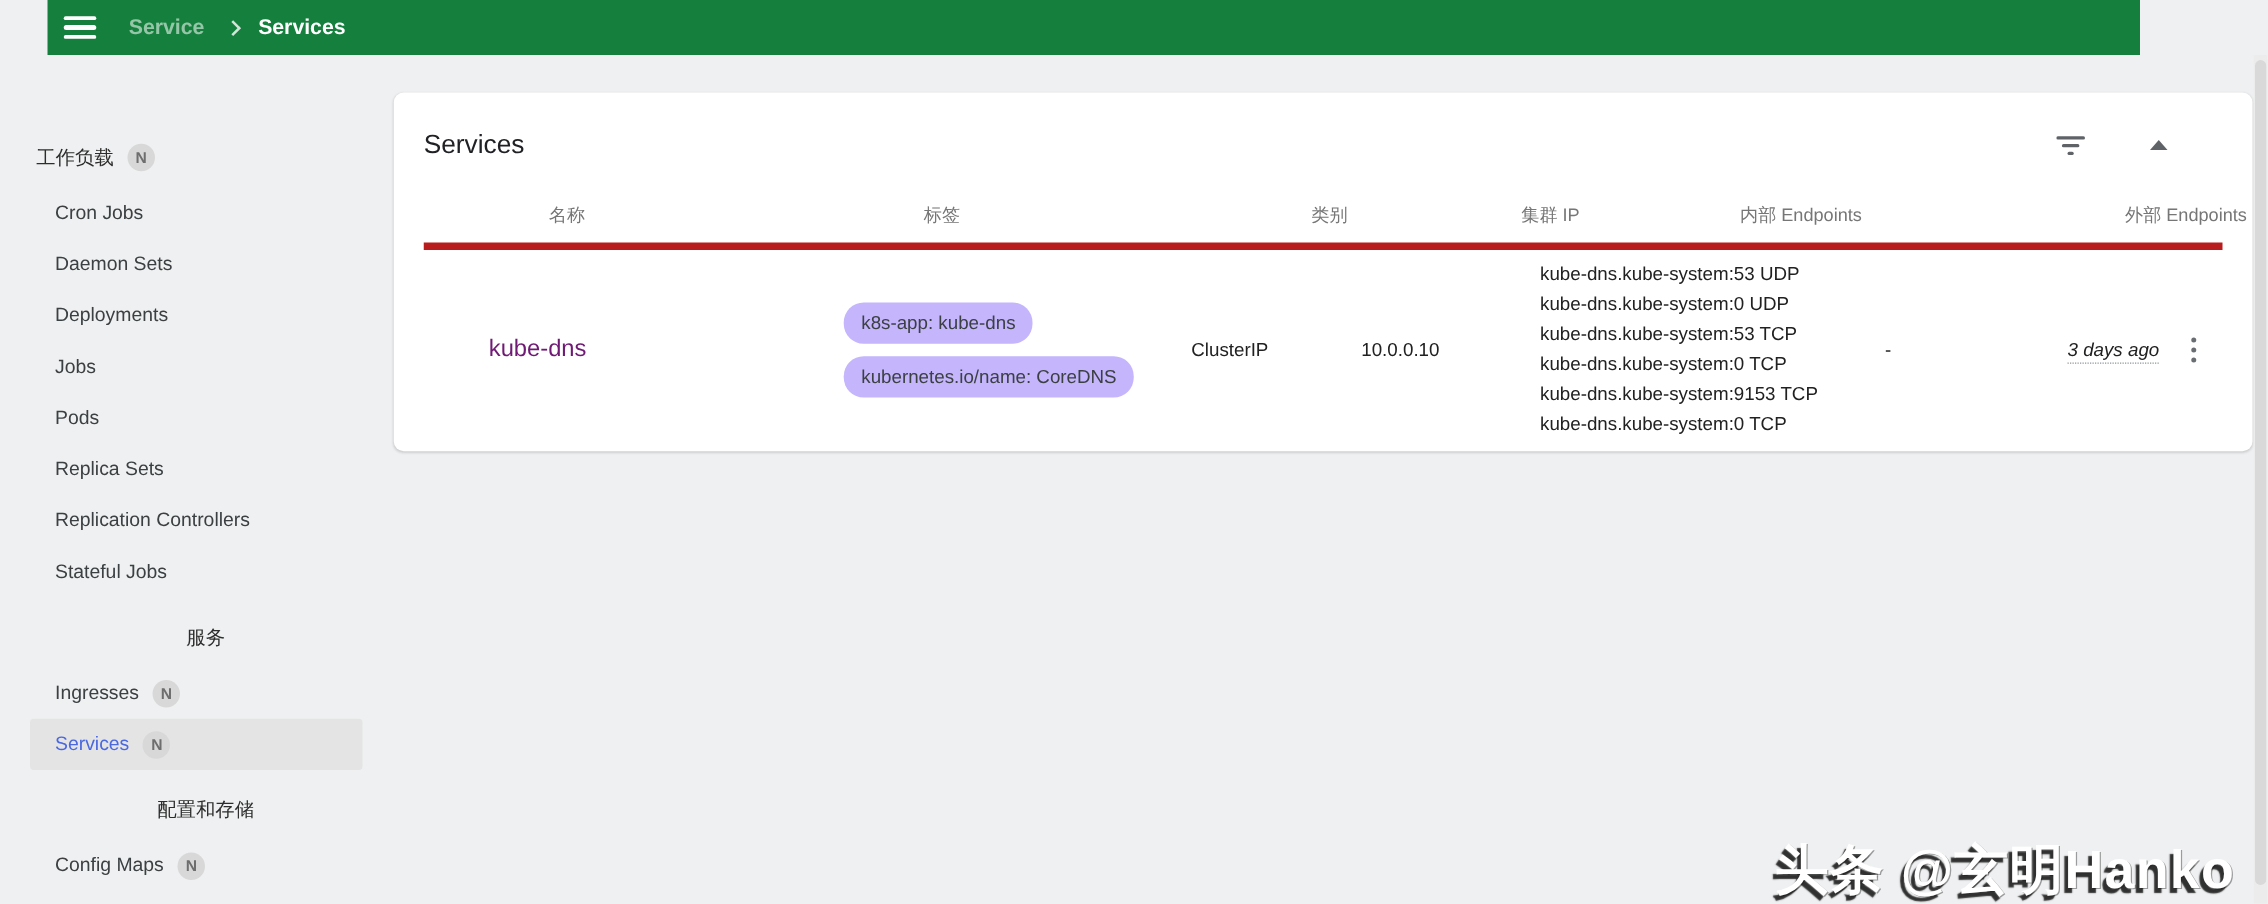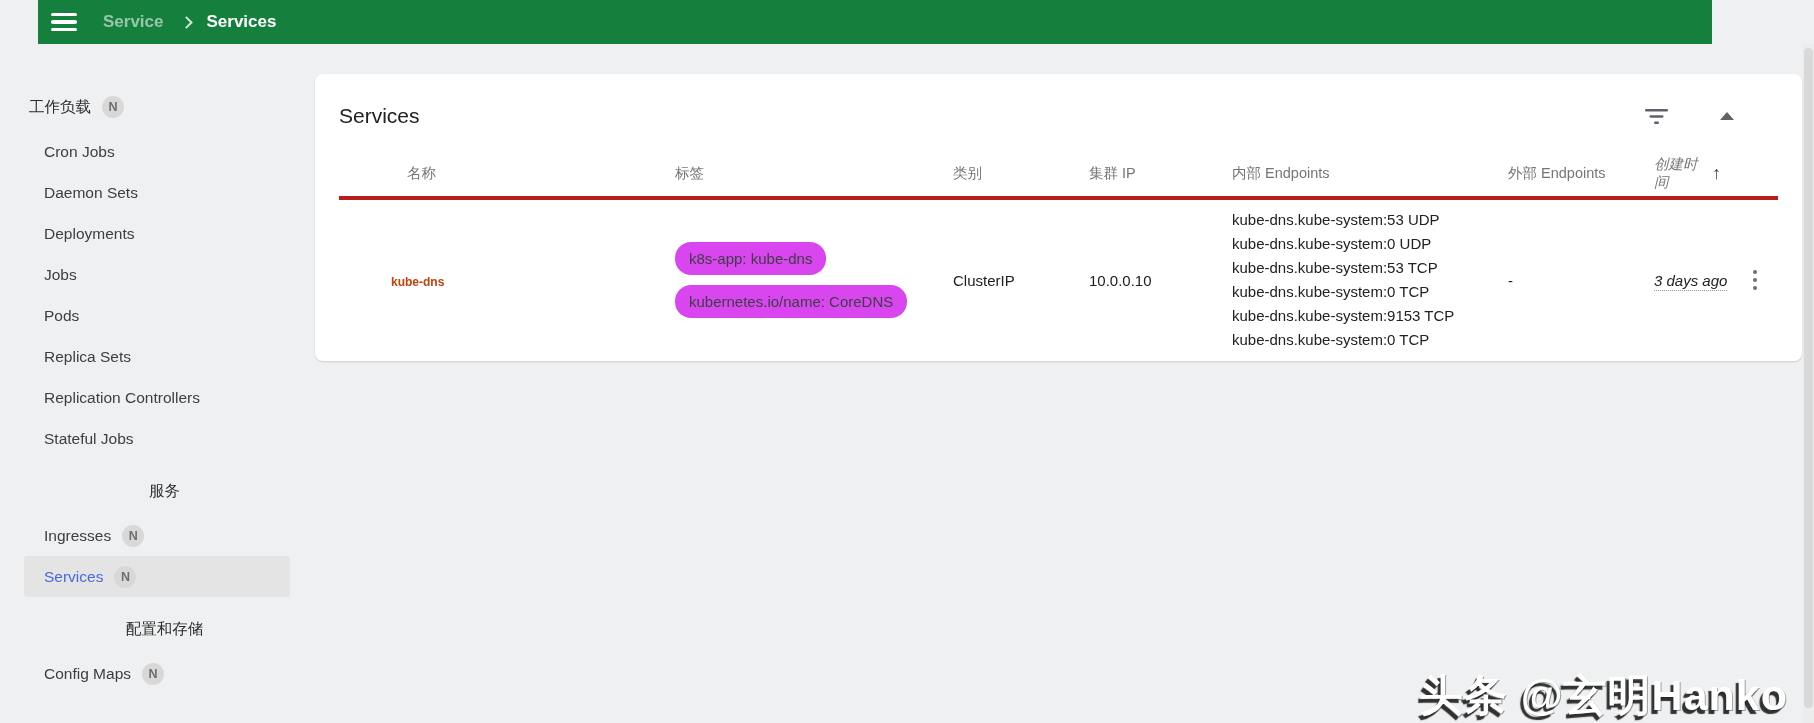--- a/index.html
+++ b/index.html
@@ -18,21 +18,21 @@
     flex-direction:column; justify-content:space-between; cursor:pointer; }
   .hamburger span { display:block; height:3.4px; background:#fff; border-radius:2px; }
   .crumbs { display:flex; align-items:center; margin-left:26px; font-size:17px; font-weight:700; }
   .crumb-parent { color:rgba(255,255,255,0.55); }
   .crumb-chevron { width:9px; height:9px; border-top:2.6px solid rgba(255,255,255,0.8);
     border-right:2.6px solid rgba(255,255,255,0.8); transform:rotate(45deg);
     margin:0 16px 0 18px; }
   .crumb-current { color:#ffffff; }
 
   
-  .sidebar { position:absolute; top:44px; left:0; width:300px; bottom:16px; padding-top:39px; }
+  .sidebar { position:absolute; top:44px; left:0; width:300px; bottom:16px; padding-top:58px; }
   .nav-section-header { height:48px; display:flex; align-items:center;
     padding-left:29px; font-size:15.5px; color:#2d2d2d; }
   .nav-section-header.spaced { margin-top:8px;justify-content:center; }
   .nav-item { height:41px; display:flex; align-items:center;
     margin:0 10px 0 24px; padding-left:20px; font-size:15.5px; color:#3c4043;
     border-radius:3px; cursor:pointer; }
   .nav-item.selected { background:#e4e4e4; color:#4a68e0; }
   .n-badge { width:22px; height:22px; border-radius:50%; background:#d8d8d8;
     color:#6e6e6e; font-size:12.5px; font-weight:600; display:inline-flex;
     align-items:center; justify-content:center; margin-left:11px; flex:0 0 auto; }
@@ -43,39 +43,39 @@
   .card-header { padding:30px 24px 0; display:flex; align-items:center; height:54px; }
   .card-title { font-size:21px; color:#202124; font-weight:400; line-height:24px; }
   .card-controls { margin-left:auto; display:flex; align-items:center; gap:52px; margin-right:44px; }
   .icon-btn { background:none; border:none; cursor:pointer; display:flex; align-items:center; }
   .collapse-tri { width:0; height:0; border-left:7px solid transparent;
     border-right:7px solid transparent; border-bottom:8px solid #5f6368; }
 
   .tgrid { display:grid;
     grid-template-columns:40px 280px 270px 130px 145px 264px 160px 104px 46px; }
   .thead { margin:22px 24px 0; height:50px; align-items:center;
-    border-bottom:4px solid #b91c1c; color:#767676; font-size:14.5px; font-weight:500; }
+    border-bottom:6px solid #b91c1c; color:#767676; font-size:14.5px; font-weight:500;gap:32px; }
   .trow { margin:0 24px; height:160px; align-items:center; font-size:15px; color:#212121; }
 
   .c-name-h { padding-left:28px; }
   .c-labels { padding-left:16px; }
   .c-type { padding-left:24px; }
   .c-ip { padding-left:30px; }
   .c-int { padding-left:28px; }
   .c-ext { padding-left:40px; }
   .c-created { padding-left:26px;font-style:italic; }
   .created-head { display:flex; align-items:center; }
   .created-head .wrap { width:48px; line-height:18px; }
   .sort-arrow { font-size:18px; color:#3c4043; font-weight:700; margin-left:10px; cursor:pointer; }
 
   .status-dot { width:16px; height:16px; border-radius:50%; background:#1b9e2c; margin-left:2px; }
-  .res-link { color:#c2410c; text-decoration:none; font-size:12px; padding-left:12px; cursor:pointer;font-weight:bold; }
+  .res-link { color:#701a75; text-decoration:none; font-size:19px; padding-left:12px; cursor:pointer; }
 
   .chip-stack { display:flex; flex-direction:column; gap:10px; }
-  .chip { background:#d946ef; border-radius:16px; padding:7px 14px; width:fit-content;
+  .chip { background:#c4b5fd; border-radius:16px; padding:7px 14px; width:fit-content;
     max-width:236px; color:#3c4043; font-size:15px; line-height:19px; overflow-wrap:anywhere; }
 
   .ep-list div { line-height:24px; white-space:nowrap; }
   .created-val { border-bottom:1.5px dotted #8f9499; padding-bottom:1px; width:fit-content; }
 
   .kebab { display:flex; flex-direction:column; gap:3.5px; align-items:center;
     margin:0 auto; background:none; border:none; cursor:pointer; padding:4px; }
   .kebab i { width:4.5px; height:4.5px; border-radius:50%; background:#6a6e72; }
 
   

